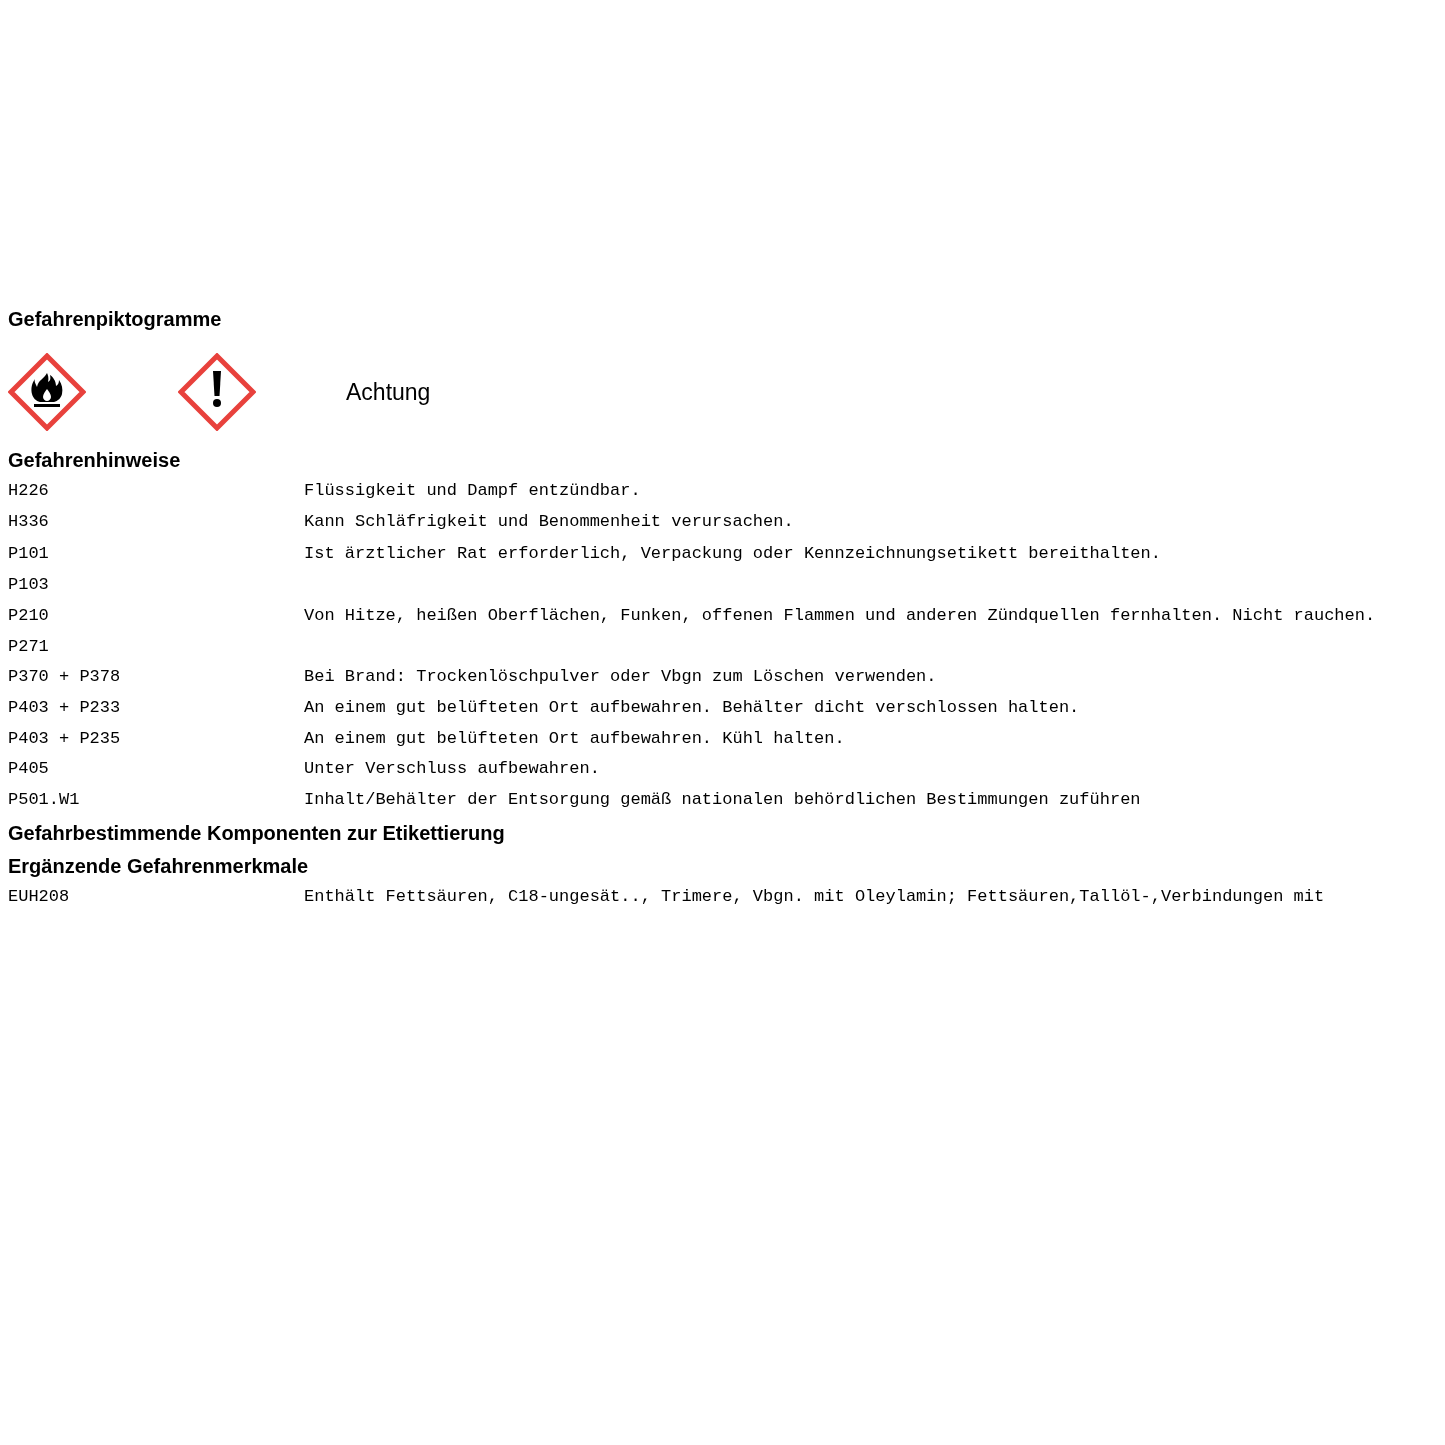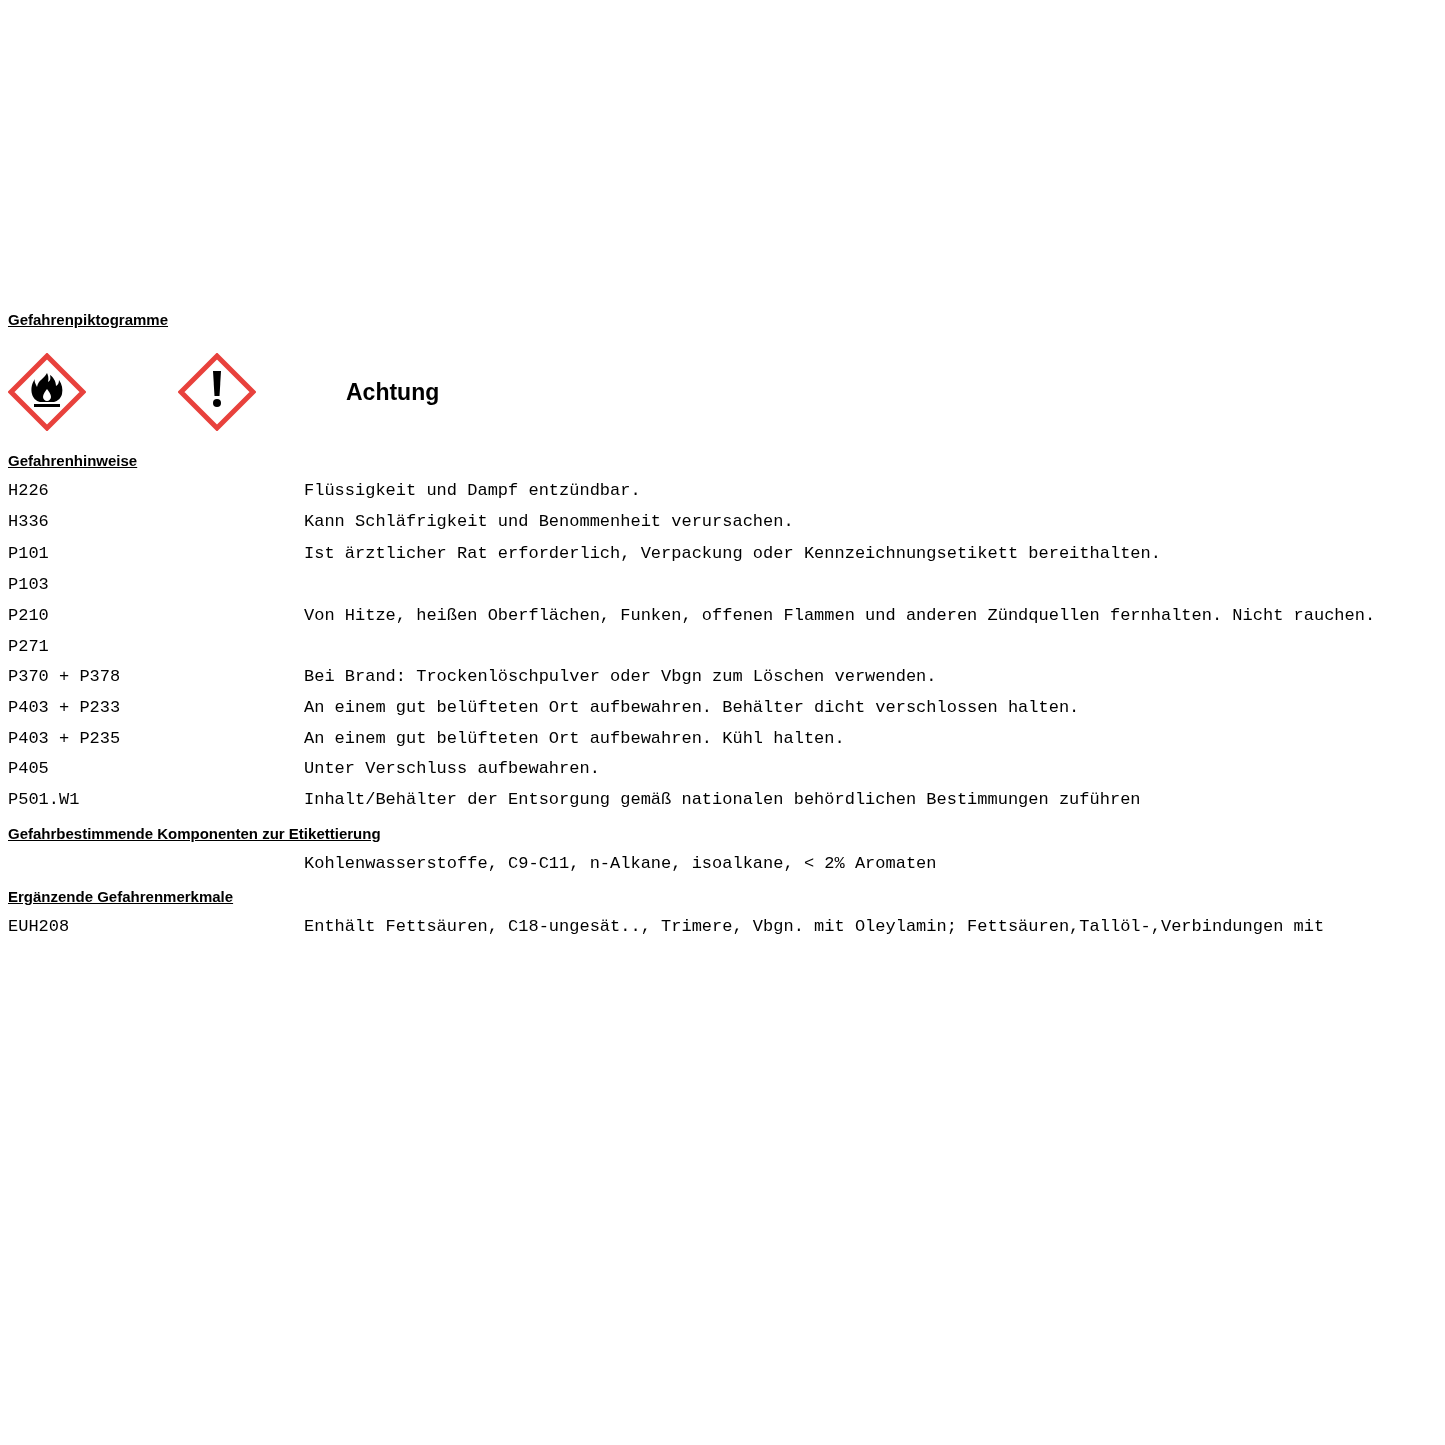--- a/index.html
+++ b/index.html
@@ -25,41 +25,40 @@
       font-weight: bold;
       font-size: 23px;
       line-height: 30px;
       text-decoration: underline;
       text-underline-offset: 3px;
       height: 36px;
       white-space: nowrap;
     }
     .section-head {
       font-weight: bold;
-      font-size: 15px;
+      font-size: 20px;
       line-height: 31px;
       white-space: nowrap;
-      text-decoration: underline;
     }
     .pictos {
       position: relative;
       height: 110px;
     }
     .picto {
       position: absolute;
       top: 18px;
       width: 78px;
       height: 78px;
     }
     .picto svg { width: 78px; height: 78px; display: block; }
     .signal {
       position: absolute;
       left: 338px;
       top: 42px;
-      font-weight: bold;
+      font-weight: normal;
       font-size: 23px;
       line-height: 30px;
     }
     .row {
       display: flex;
       font-size: 17px;
       line-height: 30.7px;
       font-family: Liberation Mono, monospace;
     }
     .code {
@@ -143,24 +142,20 @@
     <div class="code">P405</div>
     <div class="text">Unter Verschluss aufbewahren.</div>
   </div>
   <div class="row">
     <div class="code">P501.W1</div>
     <div class="text nowrap">Inhalt/Behälter der Entsorgung gemäß nationalen behördlichen Bestimmungen zuführen</div>
   </div>
 
   <div class="gap-s"></div>
   <div class="section-head">Gefahrbestimmende Komponenten zur Etikettierung</div>
-  <div class="row">
-    <div class="code"></div>
-    <div class="text">Kohlenwasserstoffe, C9-C11, n-Alkane, isoalkane, &lt; 2% Aromaten</div>
-  </div>
 
   <div class="gap-s"></div>
   <div class="section-head">Ergänzende Gefahrenmerkmale</div>
   <div class="row">
     <div class="code">EUH208</div>
     <div class="text nowrap">Enthält Fettsäuren, C18-ungesät.., Trimere, Vbgn. mit Oleylamin; Fettsäuren,Tallöl-,Verbindungen mit</div>
   </div>
 
 </div>
 

